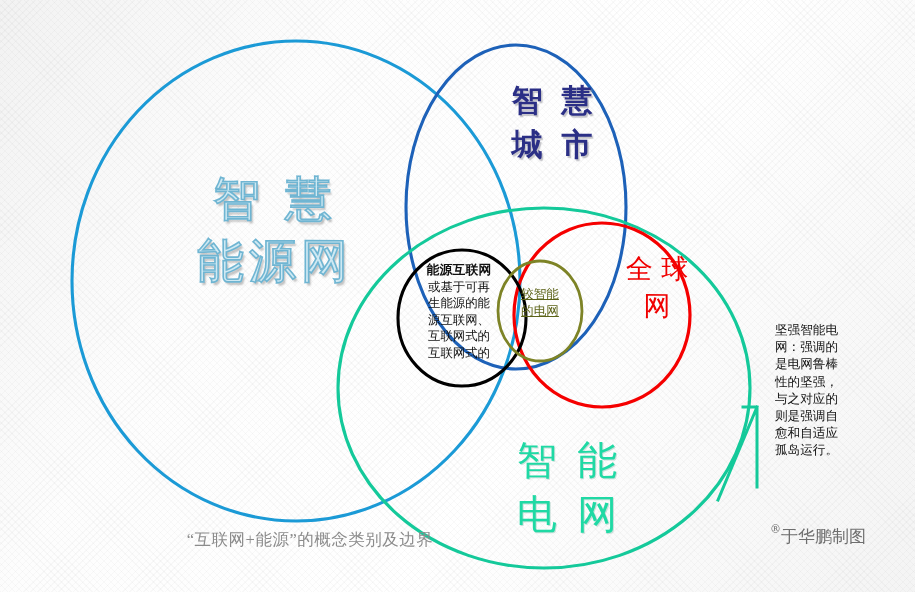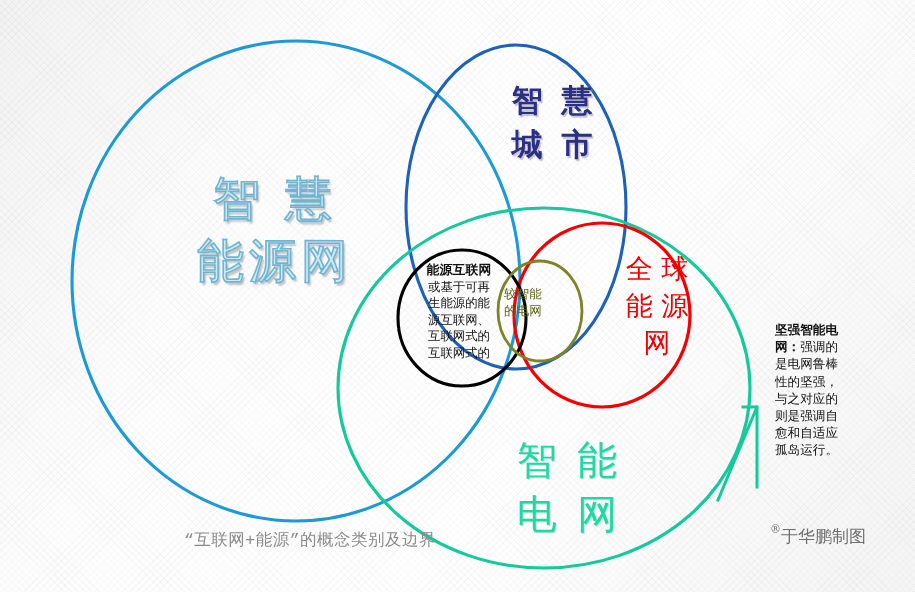--- a/index.html
+++ b/index.html
@@ -70,38 +70,39 @@
     left:398px; top:262px; width:122px;
     text-align:center;
     color:#111;
     font-size:12.4px; line-height:16.5px;
   }
   .t-eni b{font-size:12.8px;letter-spacing:.2px;}
 
   
   .t-olive{
     left:504px; top:285px; width:72px;
+    text-align:center;
     color:#5c6318;
-    font-size:12.6px; line-height:17px;
+    font-size:12.6px; line-height:17px;text-decoration:underline;
   }
 
   
   .t-note{
     left:775px; top:321px; width:74px;
     color:#111;
     font-size:12.6px; line-height:17.2px;
     text-align:left;
   }
-  .t-note b{font-weight:bold;}
+  .t-note b{font-weight:normal;}
 
   
   .t-caption{
     left:150px; top:529px; width:320px;
     text-align:center;
-    font-family:Liberation Mono, monospace;
+    font-family:Liberation Serif, serif;
     font-size:16.5px;
     color:#8b8b8b;
     letter-spacing:.5px;
   }
 
   
   .t-sign{
     left:770px; top:525px;
     font-family:"DejaVu Serif", serif;
     font-size:17px;
@@ -142,21 +143,20 @@
     <div>能源网</div>
   </div>
 
   <div class="lbl t-smart-city">
     <div>智 慧</div>
     <div>城 市</div>
   </div>
 
   <div class="lbl t-global">
     <div>全 球</div>
-    <div>能 源</div>
     <div>网</div>
   </div>
 
   <div class="lbl t-smart-grid">
     <div>智 能</div>
     <div>电 网</div>
   </div>
 
   <div class="lbl t-eni">
     <b>能源互联网</b>

